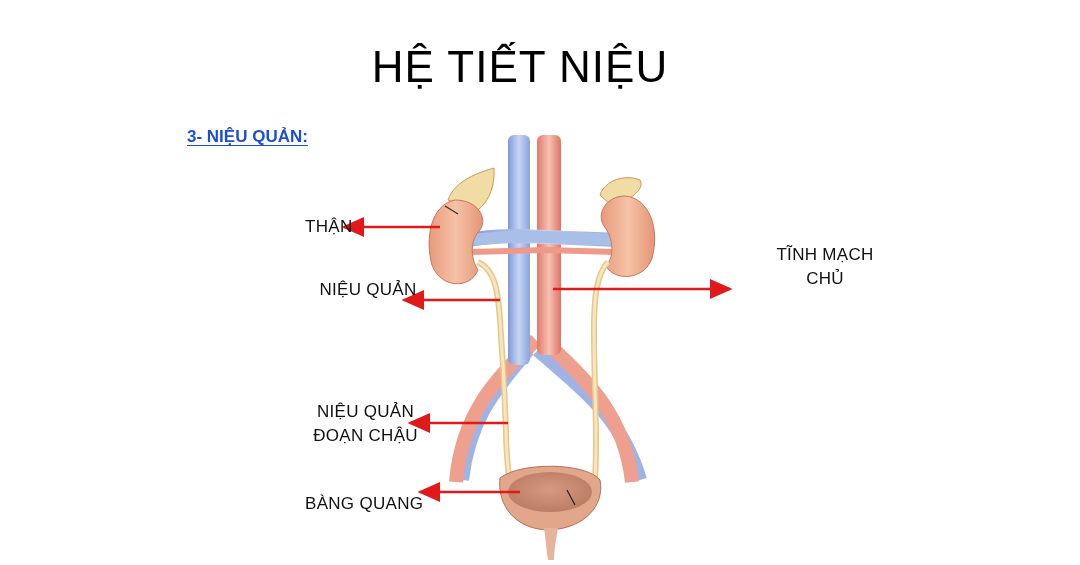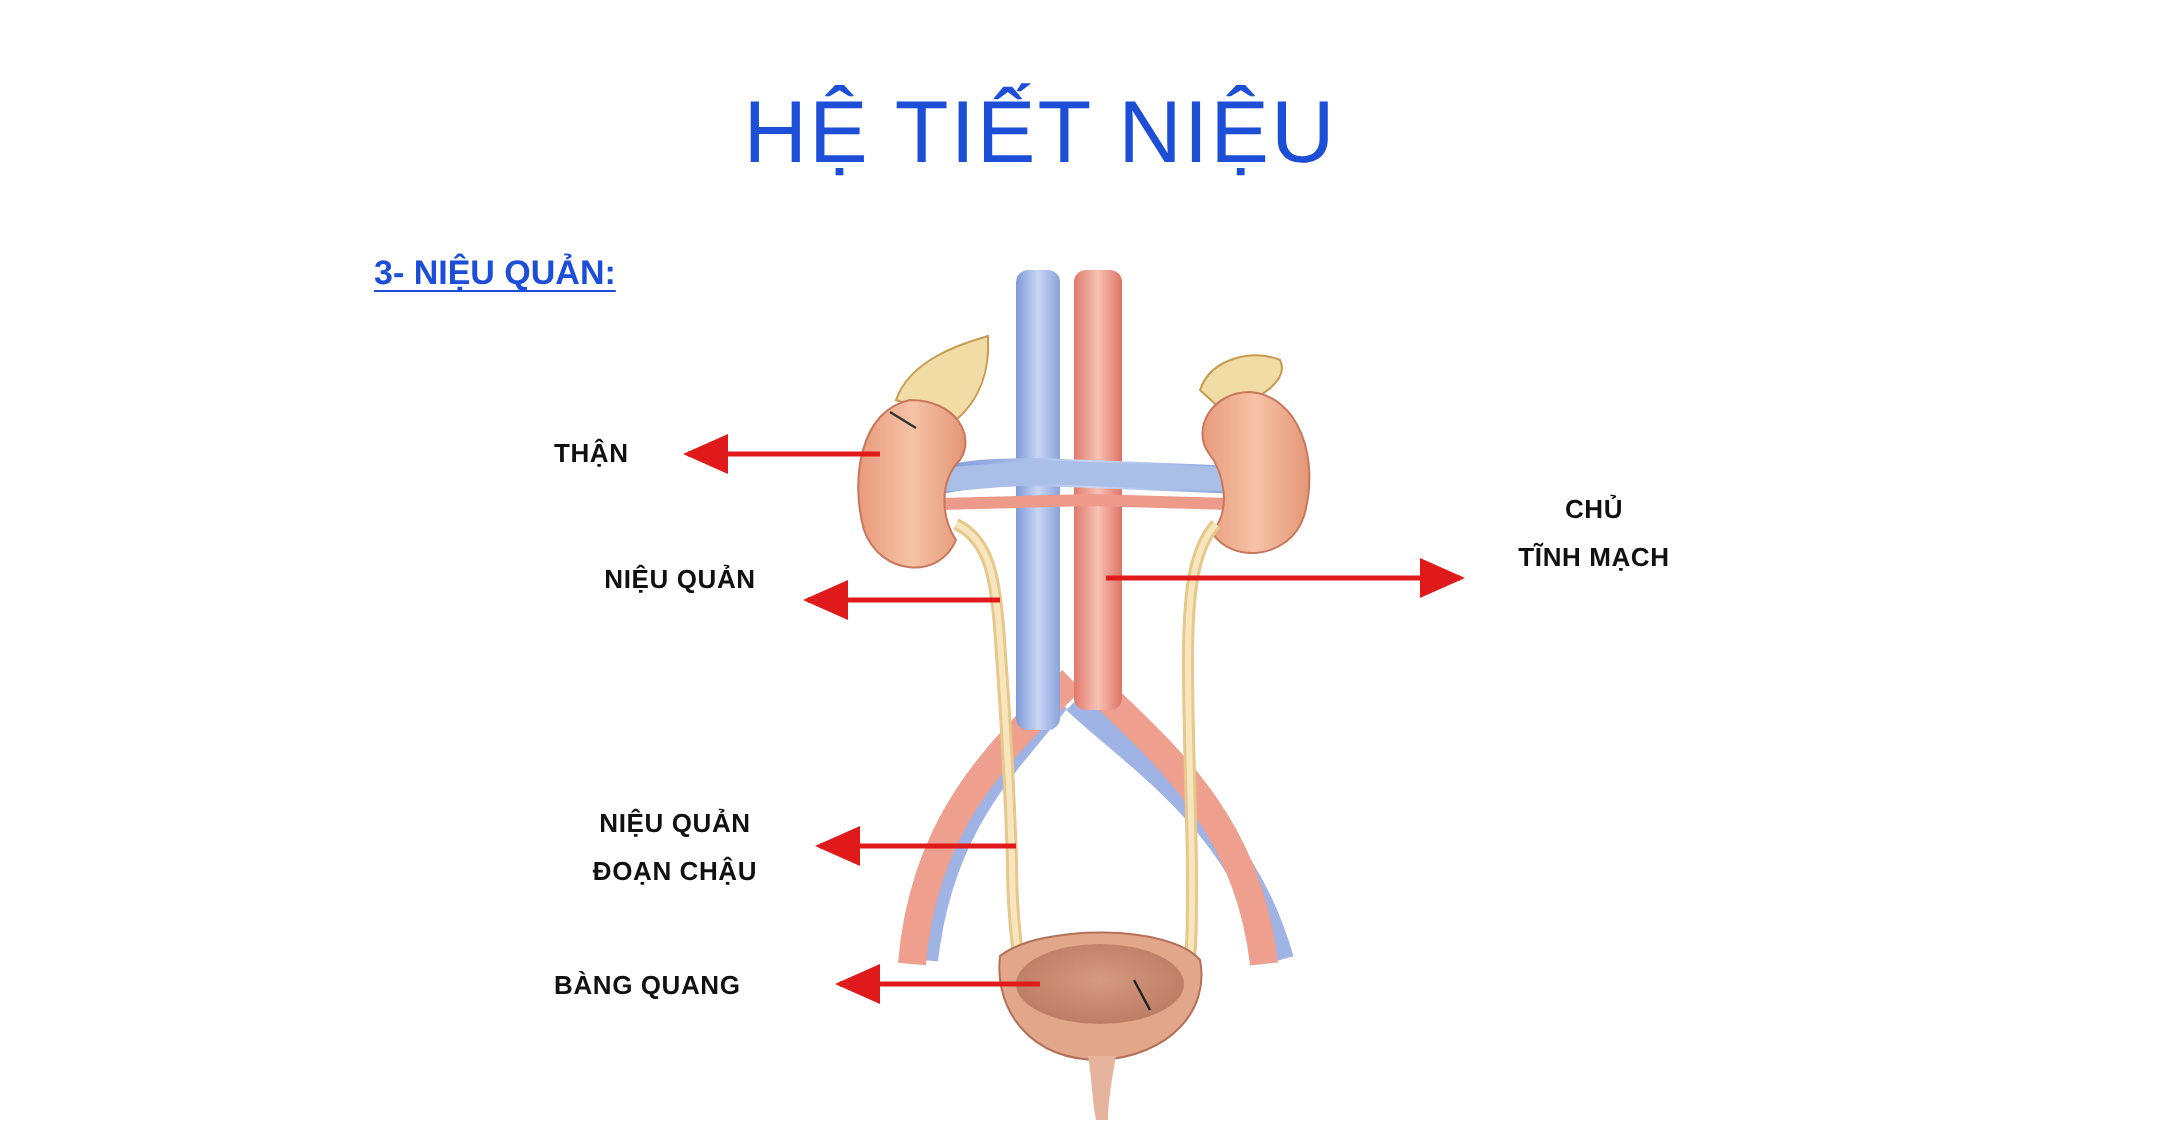--- a/index.html
+++ b/index.html
@@ -3,31 +3,31 @@
 <meta charset="utf-8">
 <style>
   html, body { margin: 0; padding: 0; }
   body {
     width: 1080px; height: 565px; background: #ffffff;
     position: relative; overflow: hidden;
     font-family: "Liberation Sans", "DejaVu Sans", sans-serif;
   }
   .title {
     position: absolute; left: 0; width: 1040px; top: 42px;
-    text-align: center; font-size: 44px; color: #1d4ed8;
+    text-align: center; font-size: 44px; color: #000000;
     letter-spacing: 1px; font-weight: normal;
   }
   .section {
     position: absolute; left: 187px; top: 127px;
     font-size: 17px; font-weight: bold; color: #1d4ed8;
     text-decoration: underline; text-underline-offset: 3px;
   }
   .label {
-    position: absolute; font-weight: bold; font-size: 13px;
-    color: #111; line-height: 24px; letter-spacing: 0.3px;
+    position: absolute; font-weight: normal; font-size: 17px;
+    color: #111; line-height: 24px; letter-spacing: 0.3px; margin-left: 28px;
   }
   .label.center { text-align: center; }
   svg.anat { position: absolute; left: 0; top: 0; }
 </style>
 </head>
 <body>
 
 <div class="title">HỆ TIẾT NIỆU</div>
 <div class="section">3- NIỆU QUẢN:</div>
 
@@ -103,24 +103,24 @@
 
 <div class="label" style="left:277px; top:215px;">
   <span>THẬN</span>
 </div>
 
 <div class="label center" style="left:276px; top:278px; width:128px;">
   <div>NIỆU QUẢN</div>
 </div>
 
 <div class="label center" style="left:732px; top:243px; width:130px;">
+  <div>TĨNH MẠCH</div>
   <div>CHỦ</div>
-  <div>TĨNH MẠCH</div>
 </div>
 
 <div class="label center" style="left:270px; top:400px; width:135px;">
   <div>NIỆU QUẢN</div>
   <div>ĐOẠN CHẬU</div>
 </div>
 
-<div class="label" style="left:277px; top:481px;">
+<div class="label" style="left:277px; top:492px;">
   <span>BÀNG QUANG</span>
 </div>
 
 </body></html>

